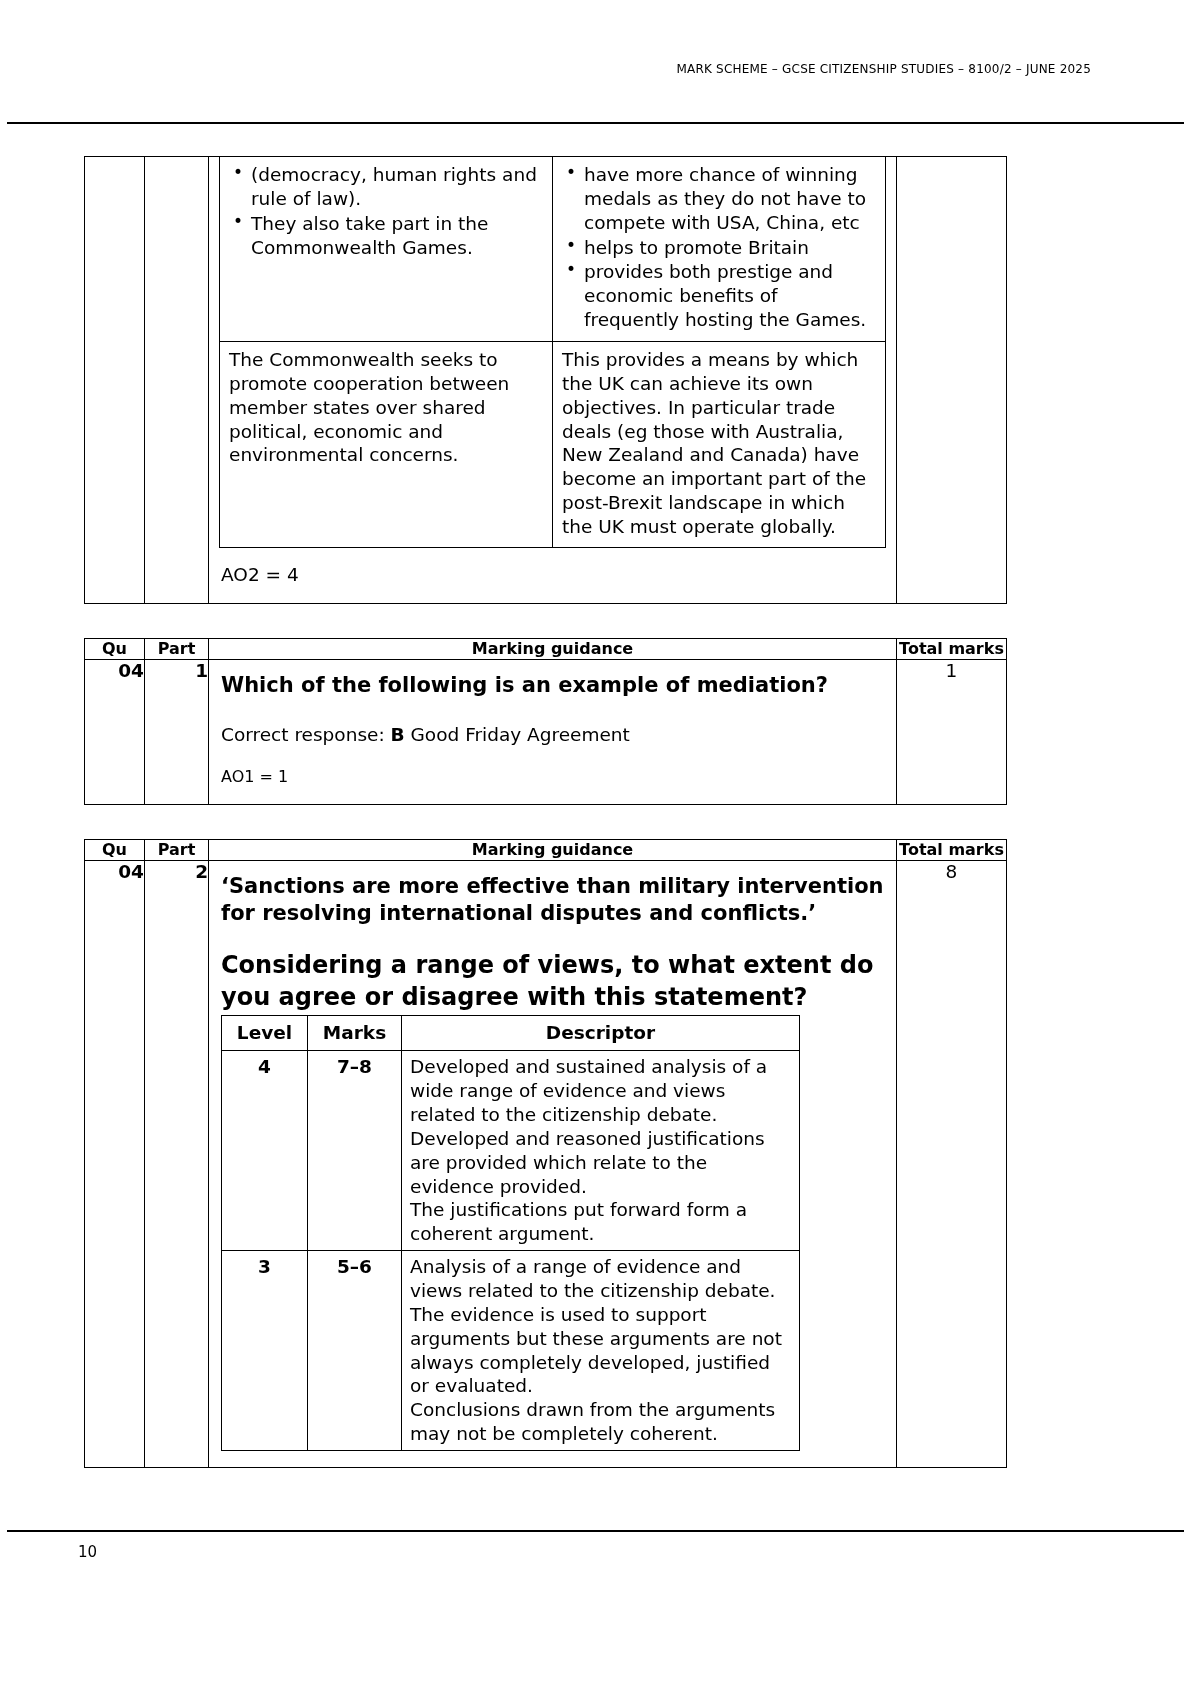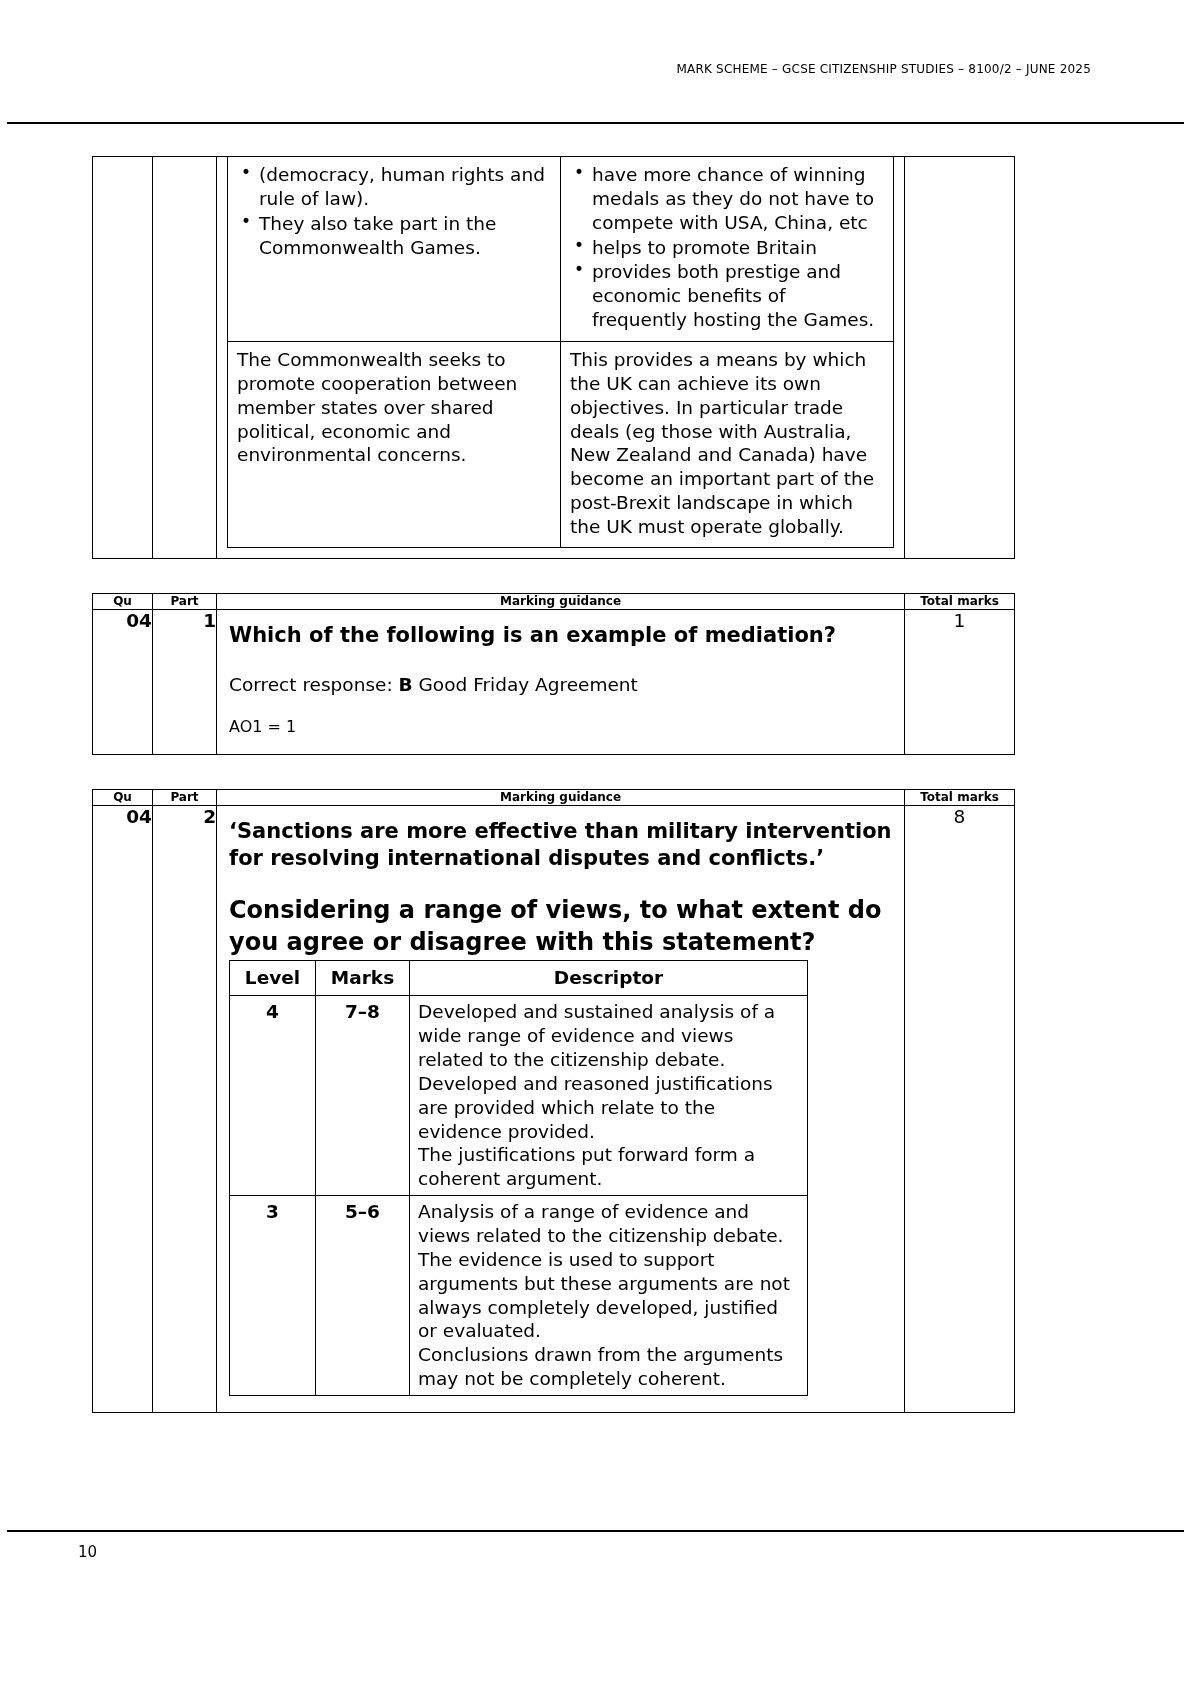--- a/index.html
+++ b/index.html
@@ -47,21 +47,21 @@
   .page-number {
     position: absolute;
     top: 1543px;
     left: 78px;
     font-size: 15px;
   }
 
   .content {
     position: absolute;
     top: 156px;
-    left: 92px;
+    left: 84px;
     width: 922px;
   }
 
   table.outer {
     border-collapse: collapse;
     width: 922px;
     table-layout: fixed;
   }
   table.outer td, table.outer th {
     border: 1.6px solid #000;
@@ -71,21 +71,21 @@
   .col-qu { width: 60px; }
   .col-part { width: 64px; }
   .col-guid { width: 688px; }
   .col-total { width: 110px; }
 
   .cell-pad { padding: 8px 12px 10px 12px; }
 
   .colhead {
     text-align: center;
     font-weight: bold;
-    font-size: 12px;
+    font-size: 16px;
     padding: 12px 4px;
     line-height: 1.25;
     margin-top: 8px;
   }
   .qu-num {
     text-align: right;
     font-weight: bold;
     font-size: 18.5px;
     padding-top: 12px;
   }
@@ -218,20 +218,21 @@
                     </li>
                   </ul>
                 </td>
               </tr>
               <tr>
                 <td class="inner2-left">The Commonwealth seeks to promote cooperation between member states over shared political, economic and environmental concerns.</td>
                 <td class="inner2-right">This provides a means by which the UK can achieve its own objectives. In particular trade deals (eg those with Australia, New Zealand and Canada) have become an important part of the post-Brexit landscape in which the UK must operate globally.</td>
               </tr>
             </tbody>
                 </table>
+            <div class="ao-line">AO2 = 4</div>
           </div>
         </td>
         <td></td>
       </tr>
     </tbody>
       </table>
 
     <div class="spacer"></div>
 
     <table class="outer">

